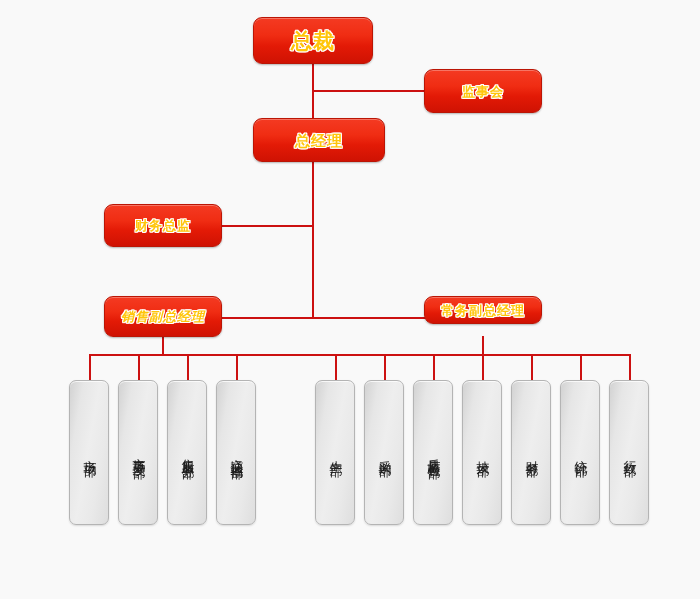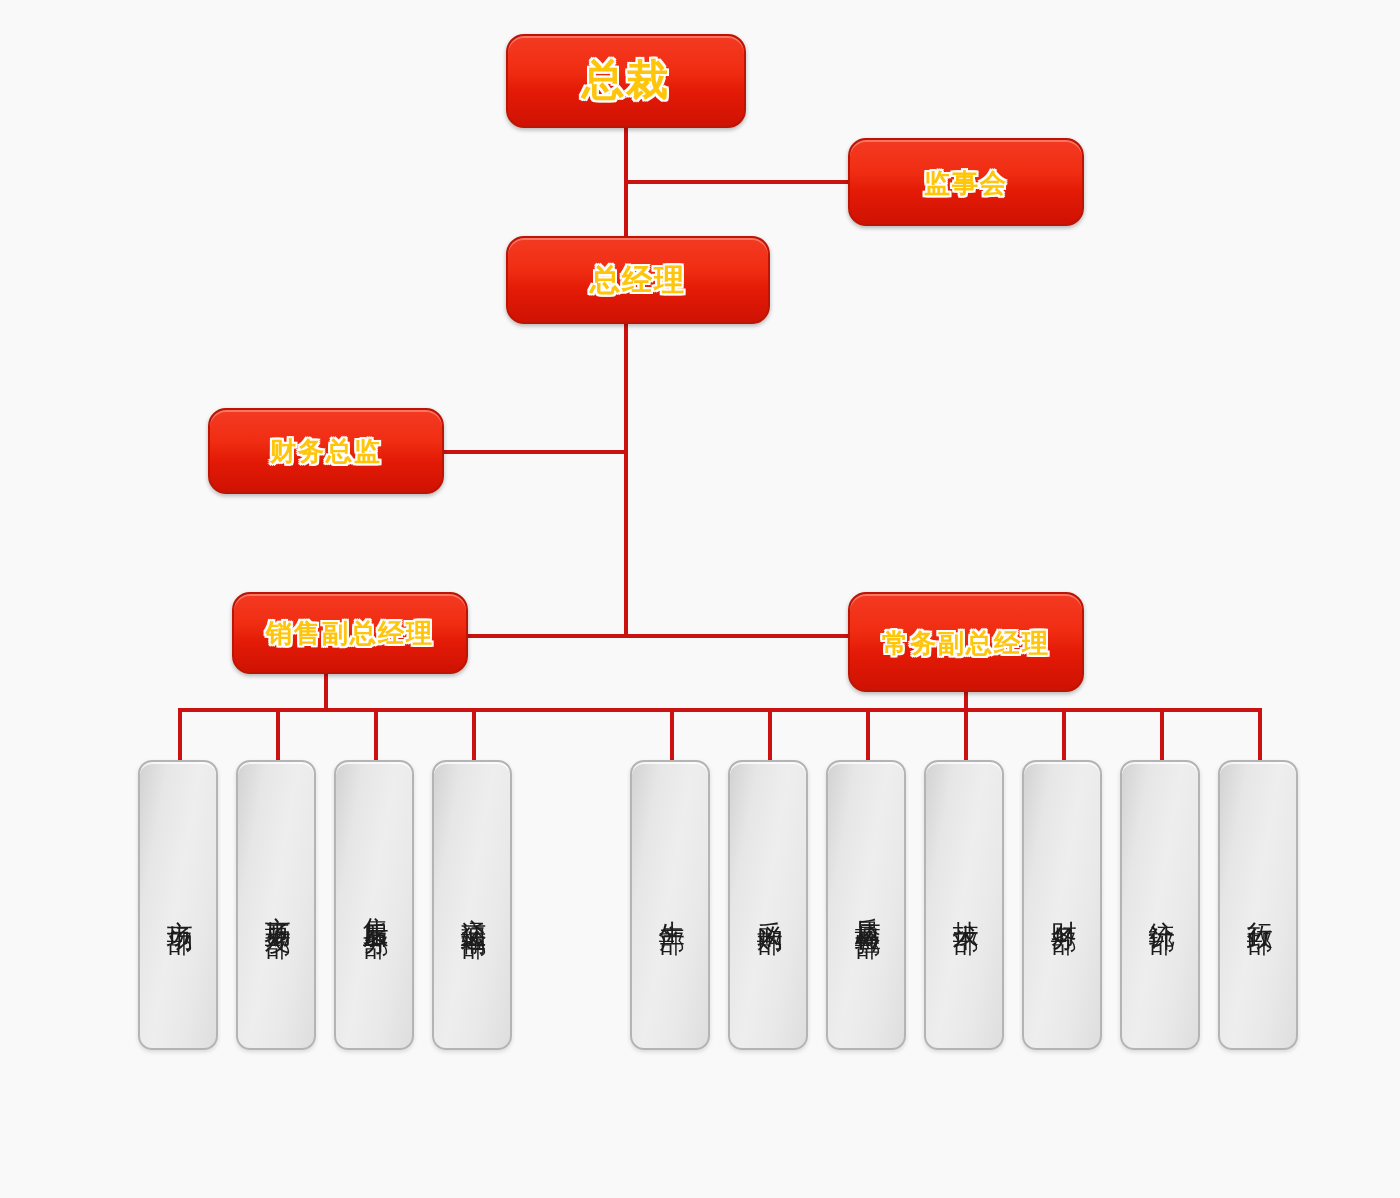--- a/index.html
+++ b/index.html
@@ -138,25 +138,25 @@
   </div>
 
   <div class="exec size-lg" style="left:253px; top:118px; width:132px; height:44px;">
     <span class="exec-label">总经理</span>
   </div>
 
   <div class="exec size-md" style="left:104px; top:204px; width:118px; height:43px;">
     <span class="exec-label">财务总监</span>
   </div>
 
-  <div class="exec size-md" style="left:116px; top:296px; width:118px; height:41px;">
+  <div class="exec size-md" style="left:104px; top:296px; width:118px; height:41px;font-style:italic;">
     <span class="exec-label">销售副总经理</span>
   </div>
 
-  <div class="exec size-md" style="left:424px; top:296px; width:118px; height:50px;">
+  <div class="exec size-md" style="left:424px; top:296px; width:118px; height:28px;">
     <span class="exec-label">常务副总经理</span>
   </div>
 
   <div class="dept" style="left:69px; top:380px;">
     <span class="dept-label">市场部</span>
   </div>
 
   <div class="dept" style="left:118px; top:380px;">
     <span class="dept-label">市场开发部</span>
   </div>

